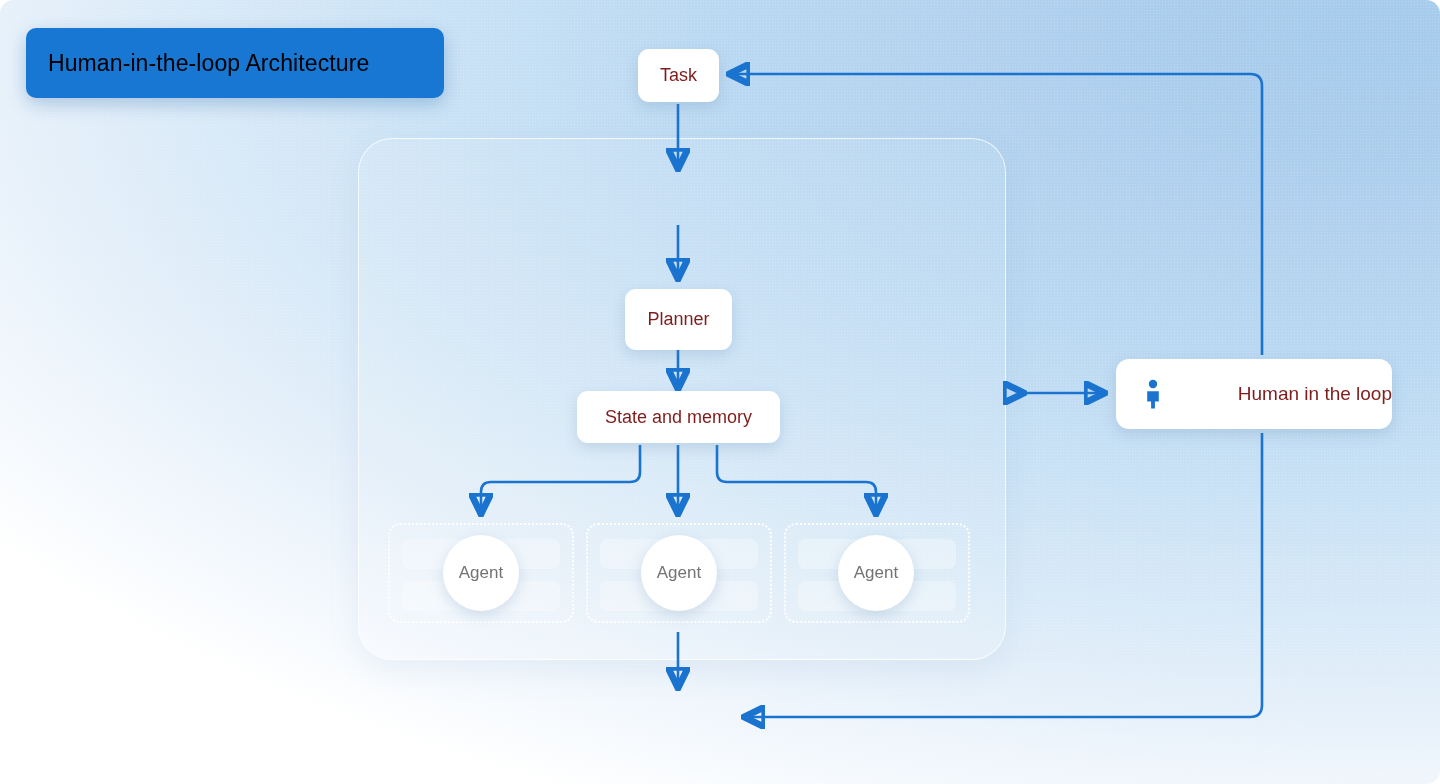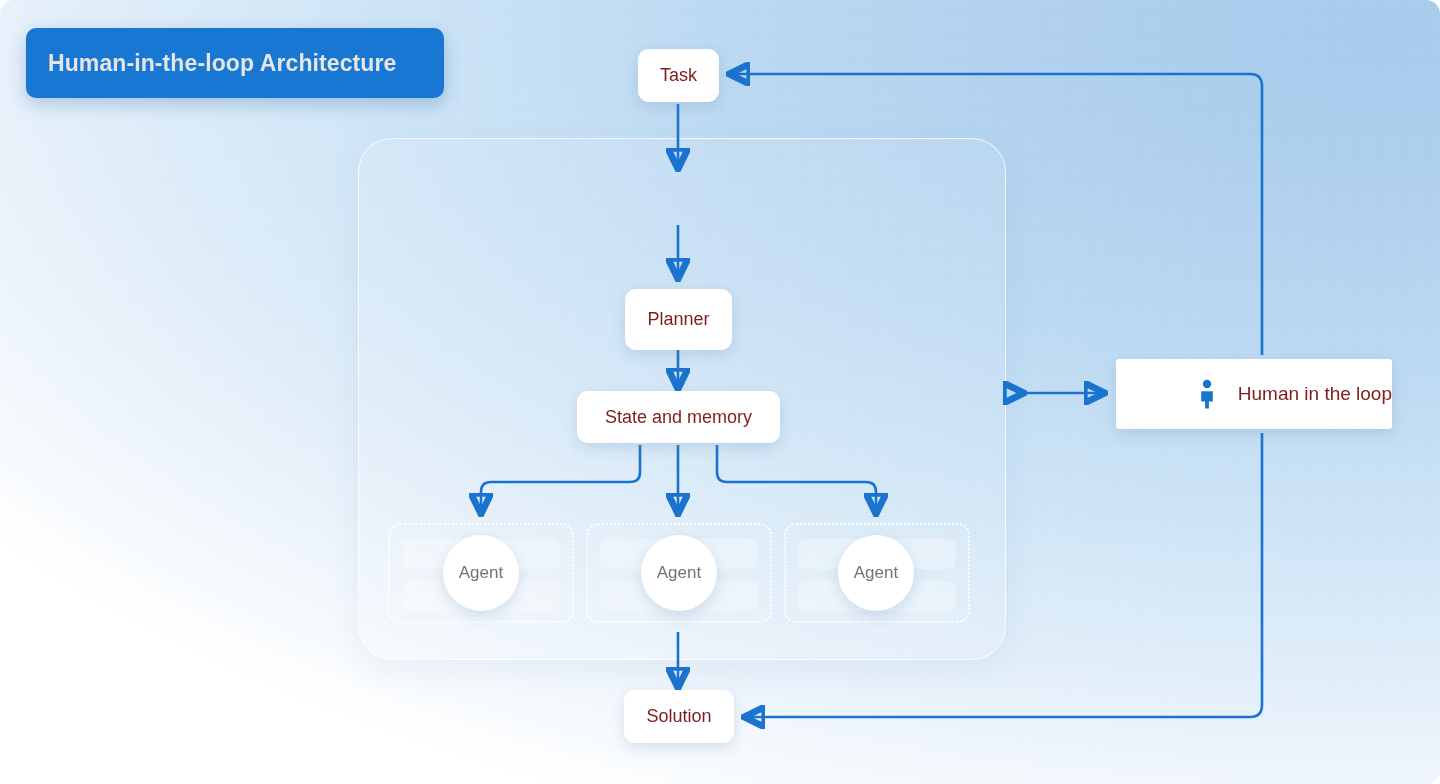--- a/index.html
+++ b/index.html
@@ -24,21 +24,21 @@
     background-position:0 0,1px 2px;
   }
 
   
   .title-badge{
     position:absolute;left:26px;top:28px;width:418px;height:70px;
     background:#1877d2;border-radius:10px;
     display:flex;align-items:center;padding-left:22px;box-sizing:border-box;
     box-shadow:0 6px 18px rgba(21,90,160,.28);
   }
-  .title-badge span{color:#e5e5e5;font-size:23px;font-weight:700;letter-spacing:.1px;text-align:center;}
+  .title-badge span{color:#000000;font-size:23px;font-weight:400;letter-spacing:.1px;text-align:center;}
 
   
   .panel{
     position:absolute;left:358px;top:138px;width:646px;height:520px;
     border:1.5px solid rgba(255,255,255,.75);
     border-radius:34px;
     background:rgba(255,255,255,.10);
     box-shadow:0 10px 30px rgba(120,160,200,.12);
   }
 
@@ -50,22 +50,22 @@
     box-shadow:0 5px 14px rgba(90,130,175,.22);
     box-sizing:border-box;
   }
   #node-task{left:638px;top:49px;width:81px;height:53px;}
   #node-orch{left:601px;top:171px;width:155px;height:52px;}
   #node-plan{left:625px;top:289px;width:107px;height:61px;}
   #node-state{left:577px;top:391px;width:203px;height:52px;}
   #node-solution{left:624px;top:690px;width:110px;height:53px;}
 
   #node-human{
-    left:1116px;top:359px;width:276px;height:70px;border-radius:3px;
-    justify-content:flex-end;padding-left:28px;font-size:19px;
+    left:1116px;top:359px;width:276px;height:70px;border-radius:13px;
+    justify-content:space-between;padding-left:28px;font-size:19px;
   }
   #node-human .person{margin-right:22px;display:flex;align-items:center;}
 
   
   .agent-card{
     position:absolute;top:523px;width:186px;height:100px;
     border:2px dotted rgba(255,255,255,.92);
     border-radius:12px;box-sizing:border-box;
     background:rgba(255,255,255,.07);
   }
@@ -136,23 +136,20 @@
 
   <div class="node" id="node-task">
     <span>Task</span>
   </div>
   <div class="node" id="node-plan">
     <span>Planner</span>
   </div>
   <div class="node" id="node-state">
     <span>State and memory</span>
   </div>
-  <div class="node" id="node-solution">
-    <span>Solution</span>
-  </div>
 
   <div class="node" id="node-human">
     <span class="person">
       <svg width="18" height="30" viewBox="0 0 18 30" aria-hidden="true">
         <circle cx="9" cy="5" r="4.2" fill="#1a74cf"></circle>
         <path d="M3.2,12.2 h11.6 v10.4 h-3.9 v7.0 h-3.8 v-7.0 h-3.9 z" fill="#1a74cf"></path>
       </svg>
     </span>
     <span>Human in the loop</span>
   </div>

